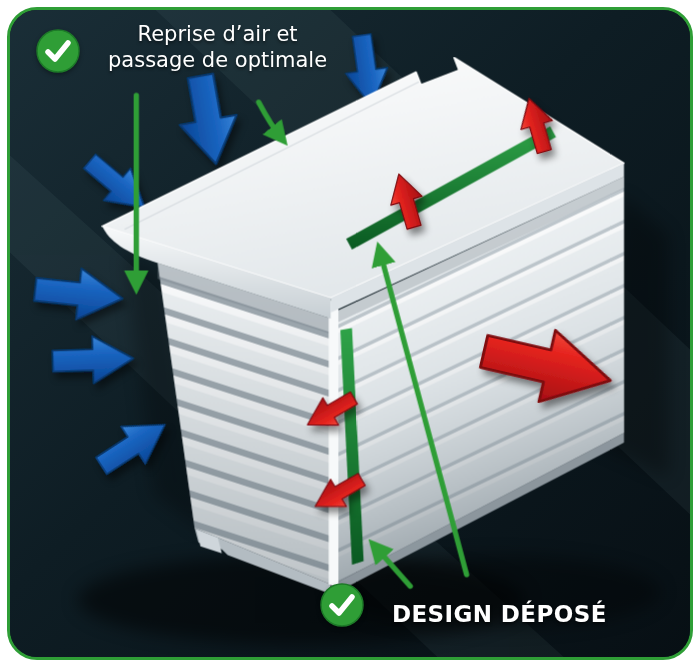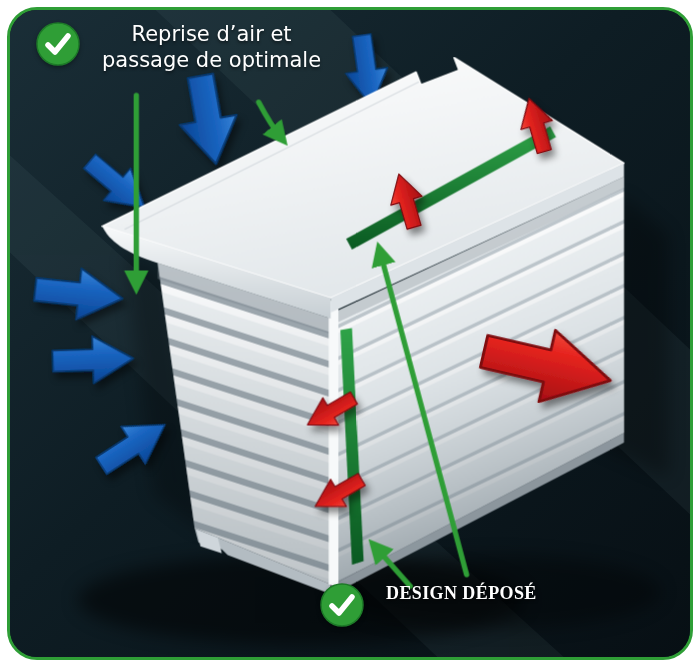--- a/index.html
+++ b/index.html
@@ -6,27 +6,27 @@
   .stage{
     position:relative;width:700px;height:667px;overflow:hidden;
     background:#ffffff;font-family:"DejaVu Sans",sans-serif;
   }
   .panel{
     position:absolute;left:7px;top:7px;width:686px;height:653px;
     box-sizing:border-box;border:3px solid #2f9e36;border-radius:30px;
     overflow:hidden;background:#0d1b22;
   }
   .illustration{position:absolute;inset:0;width:100%;height:100%;display:block;}
-  .label{position:absolute;display:flex;gap:22px;align-items:flex-start;color:#ffffff;z-index:3;}
+  .label{position:absolute;display:flex;gap:28px;align-items:flex-end;color:#ffffff;z-index:3;}
   .badge{width:44px;height:44px;flex:0 0 auto;filter:drop-shadow(0 2px 2px rgba(0,0,0,.35));}
   .label-top{left:36px;top:22px;}
   .label-top .label-text{font-size:21px;line-height:1.22;text-align:center;text-shadow:0 2px 3px rgba(0,0,0,.5);}
   .label-bottom{left:320px;top:583px;}
   .label-bottom .label-text{text-align:center;text-shadow:0 2px 3px rgba(0,0,0,.5);}
-  .lb-title{font-size:18px;font-weight:bold;letter-spacing:.4px;font-family:Liberation Serif, serif;}
+  .lb-title{font-size:23px;font-weight:bold;letter-spacing:.4px;}
   .lb-sub{font-size:20px;line-height:1.2;}
 </style>
 </head>
 <body>
 
 <div class="stage">
   <div class="panel">
 
     <svg class="illustration" viewBox="0 0 700 667" preserveAspectRatio="none">
       <defs>

